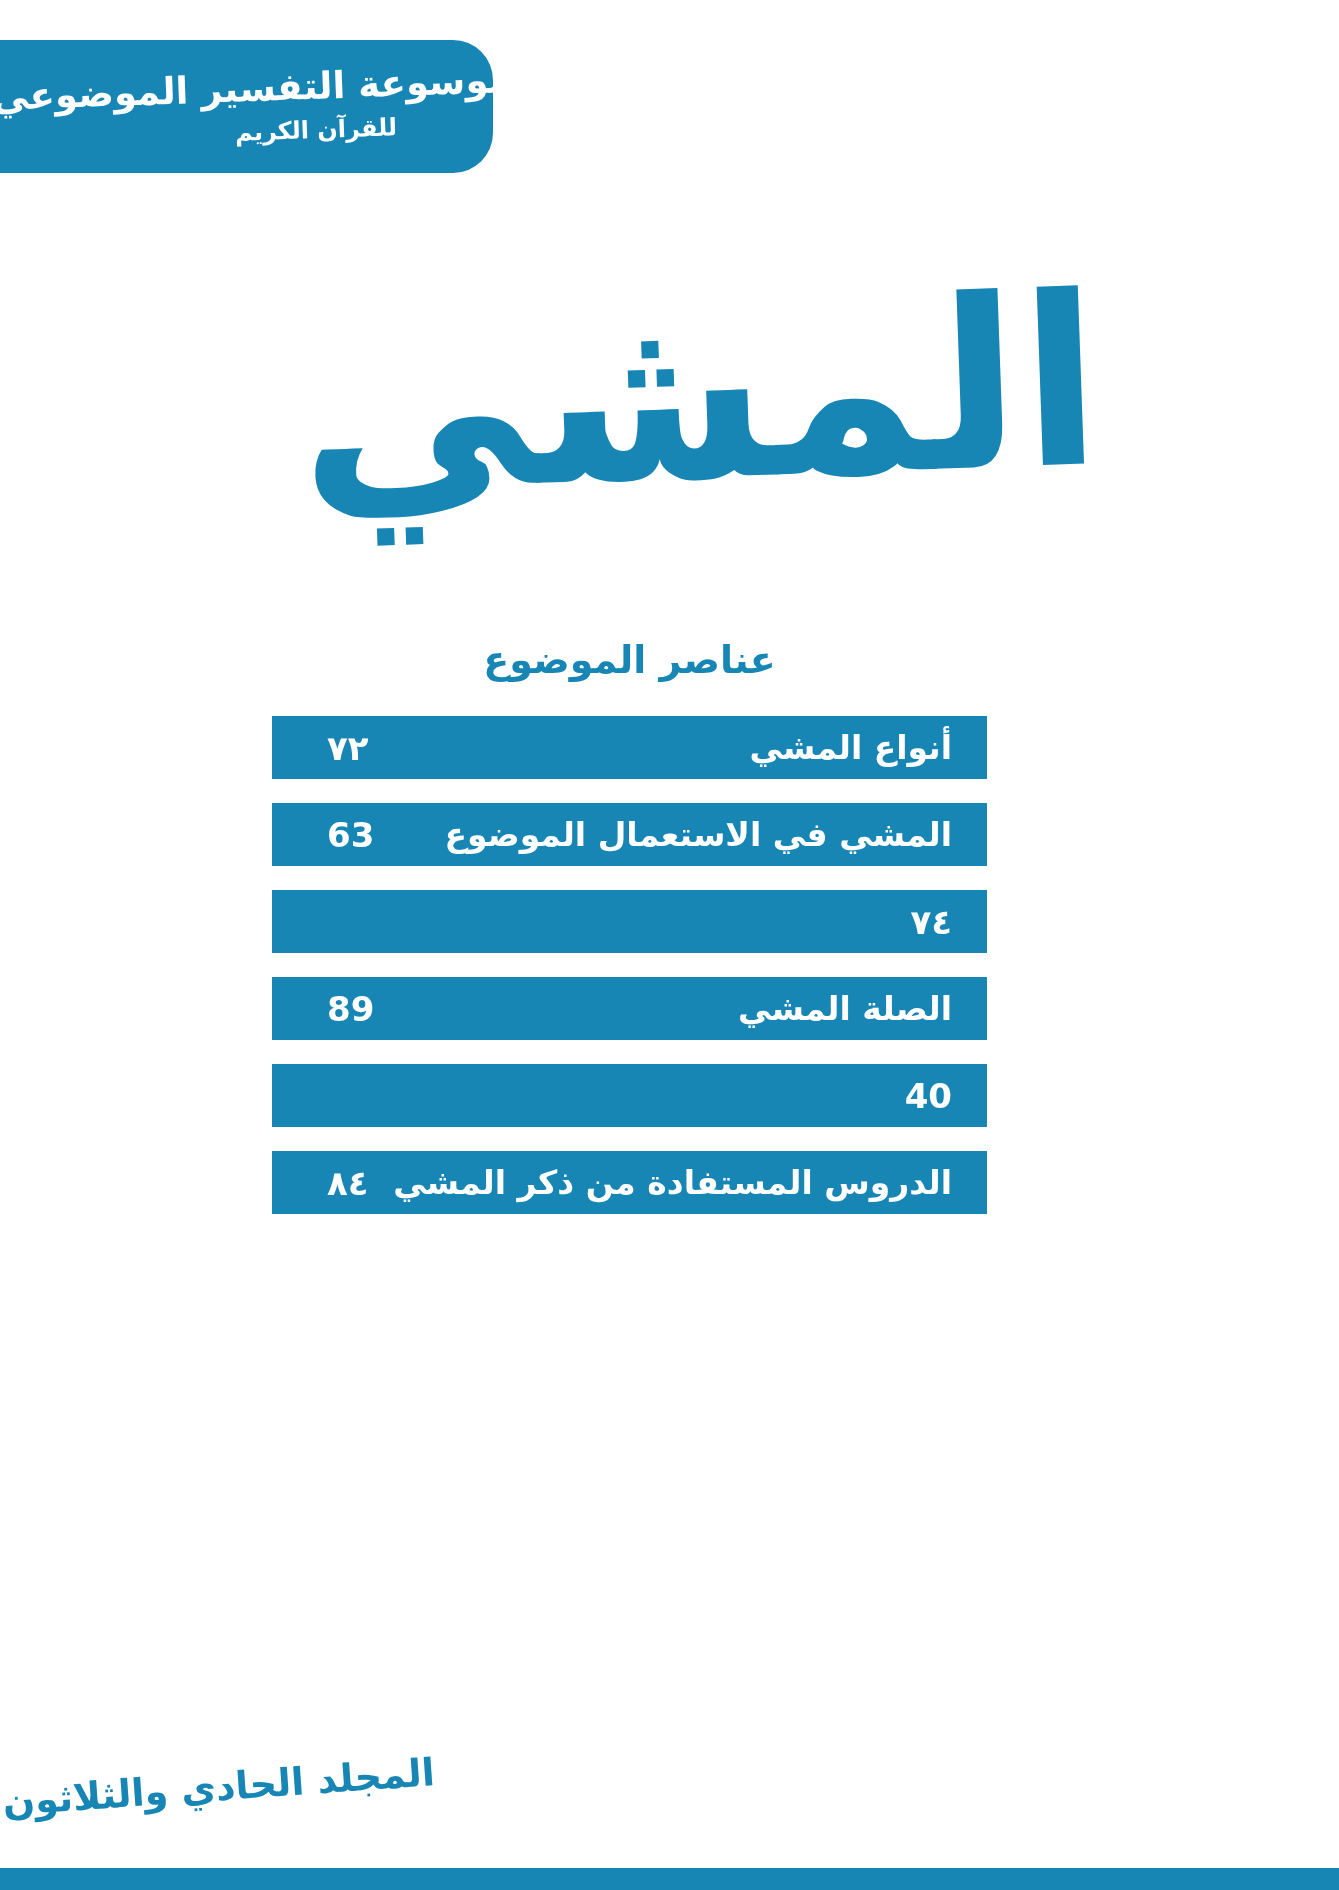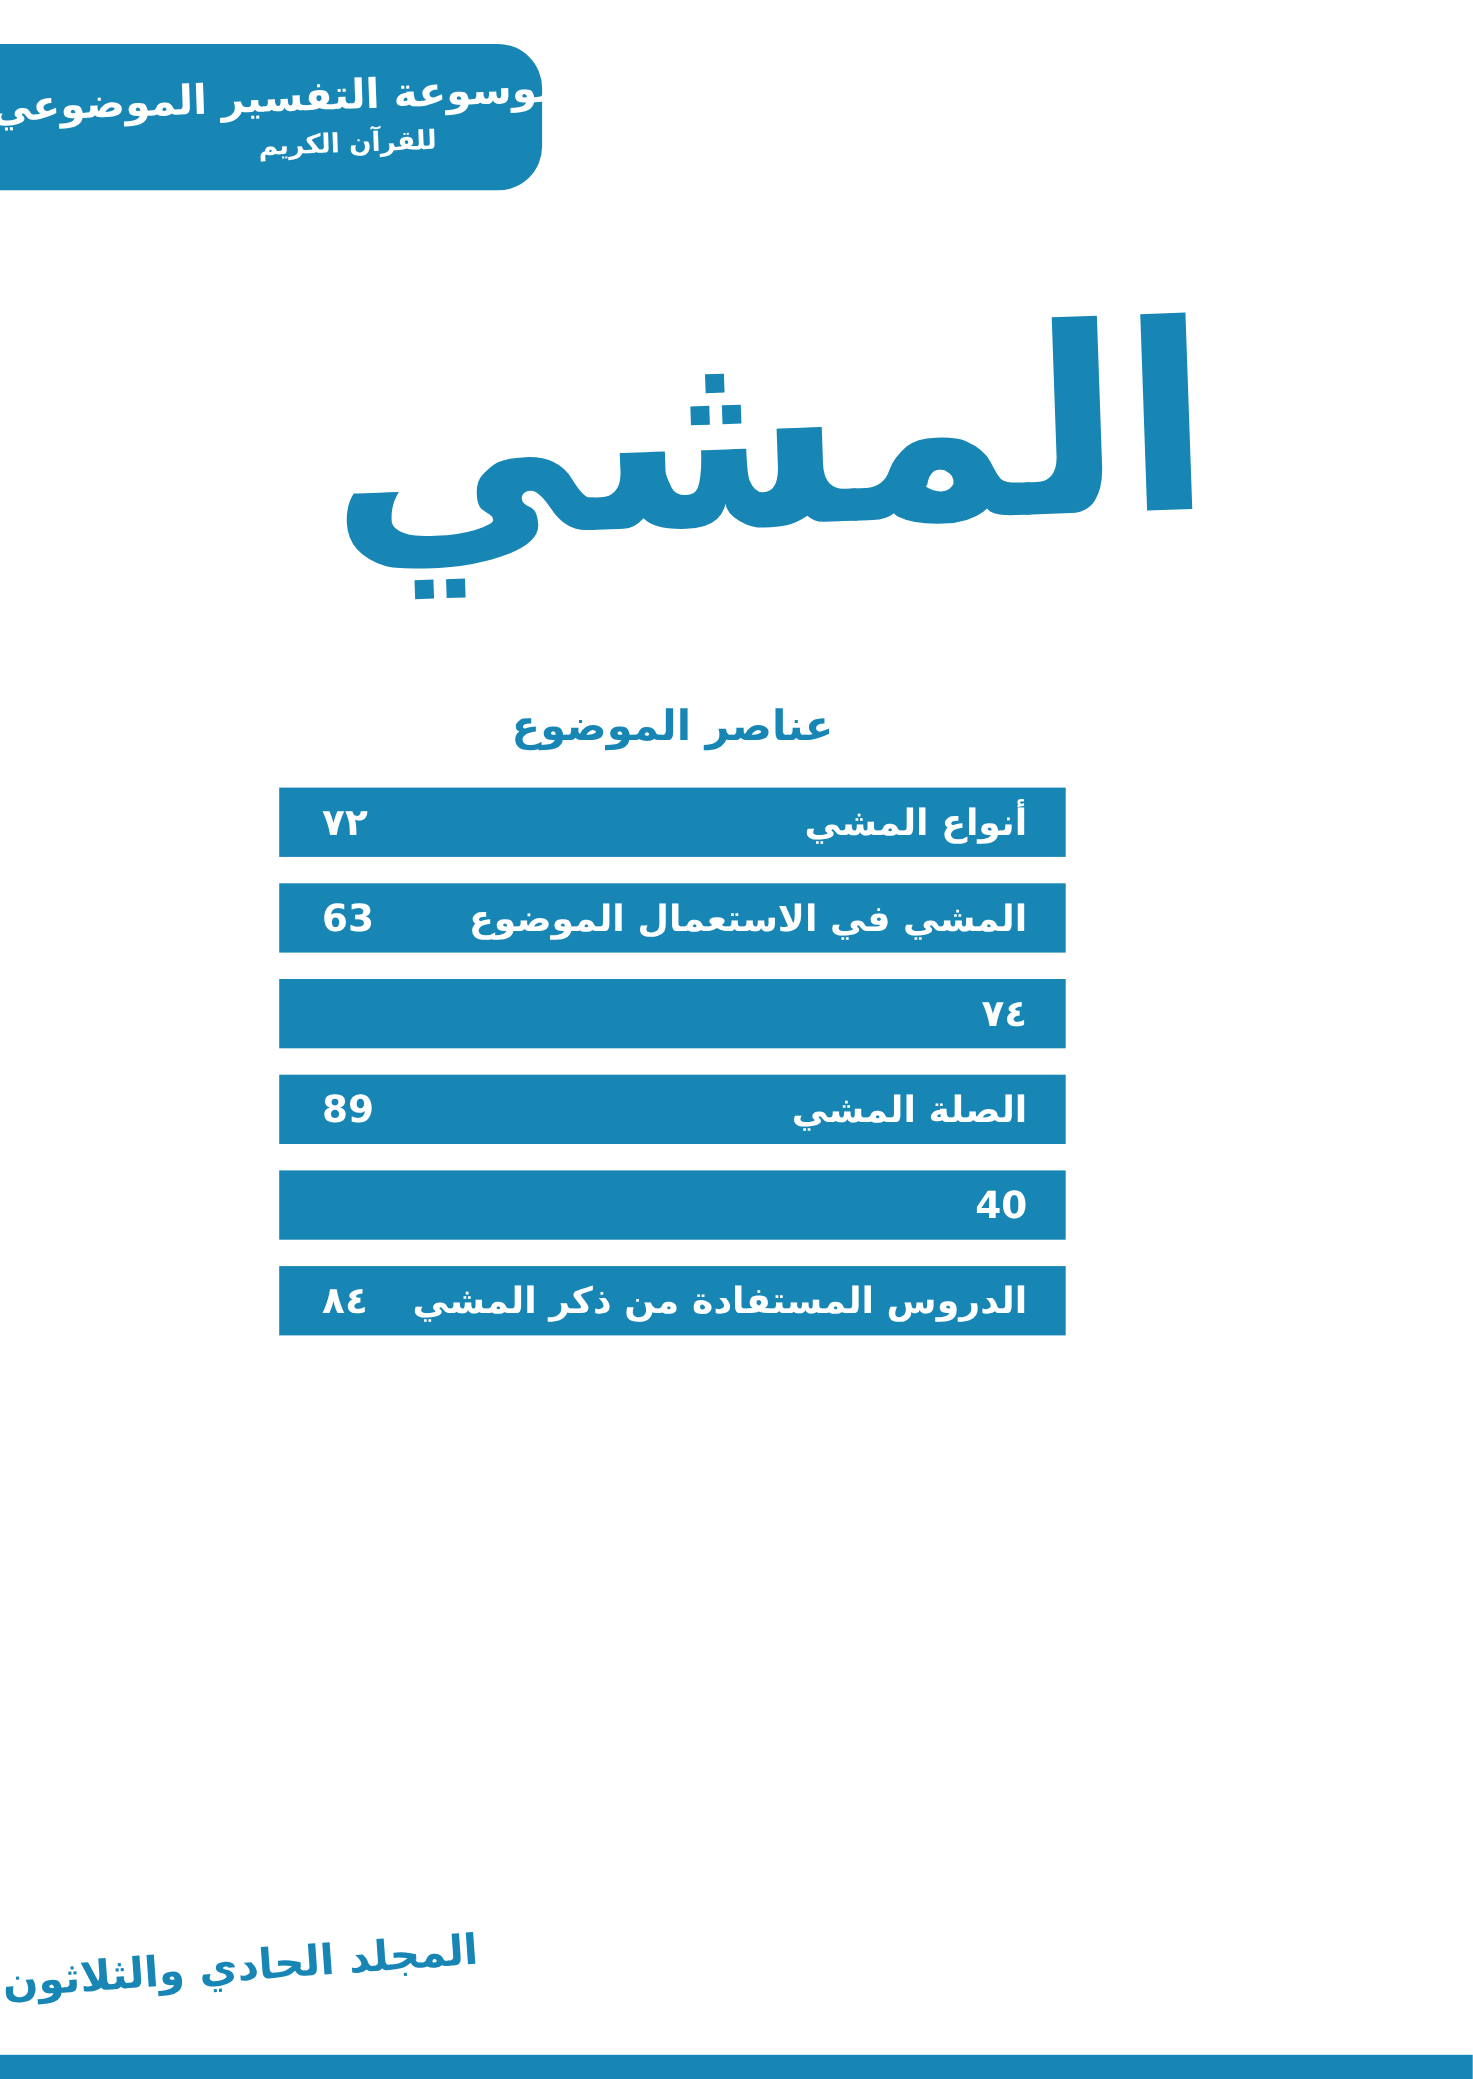--- a/index.html
+++ b/index.html
@@ -45,21 +45,21 @@
     pointer-events: none;
   }
   .main-title {
     font-size: 235px; font-weight: bold;
     color: #1786b5;
     transform: translateX(30px) rotate(-2deg); 
     line-height: 1;
   }
   
   .toc-col {
-    position: absolute; left: 254px; top: 638px;
+    position: absolute; left: 272px; top: 638px;
     width: 715px;
     direction: rtl;
   }
   .toc-heading {
     text-align: center;
     color: #1786b5;
     font-size: 38px; font-weight: bold;
     margin-bottom: 34px;
   }
   .toc-row {
@@ -70,21 +70,21 @@
     justify-content: space-between;
     color: #ffffff;
     padding: 0 35px 0 0; 
   }
   .toc-row-label {
     font-size: 33px; font-weight: bold;
     white-space: nowrap;
   }
   .toc-row-page {
     font-size: 34px; font-weight: bold;
-    padding-left: 39px;
+    padding-left: 55px;
     font-family: "DejaVu Sans", sans-serif;
   }
   
   .footer-volume {
     position: absolute; left: 95px; top: 1762px;
     width: 340px;
     text-align: center;
     color: #1786b5;
     font-size: 38px; font-weight: bold;
     transform: rotate(-4deg);

